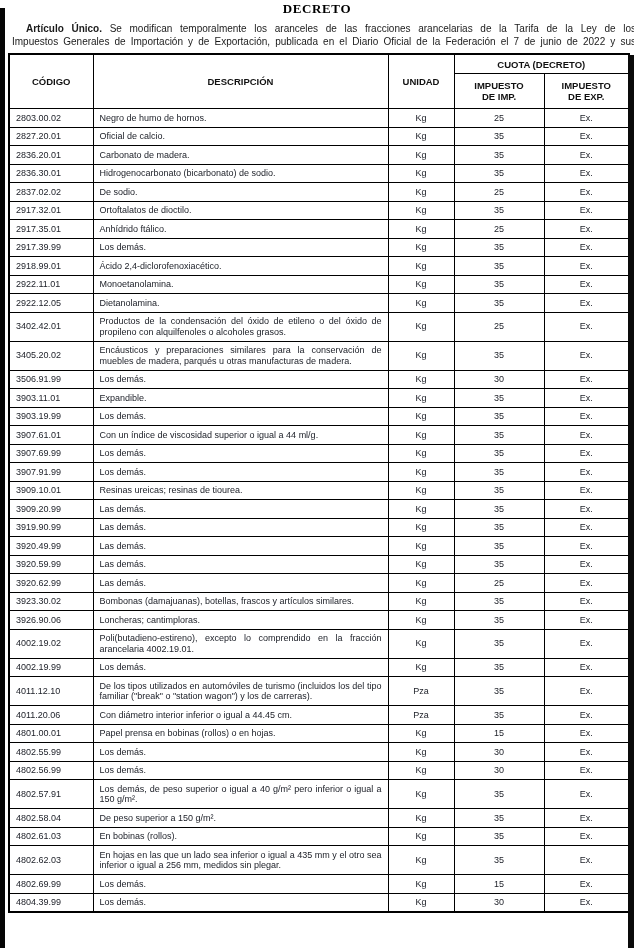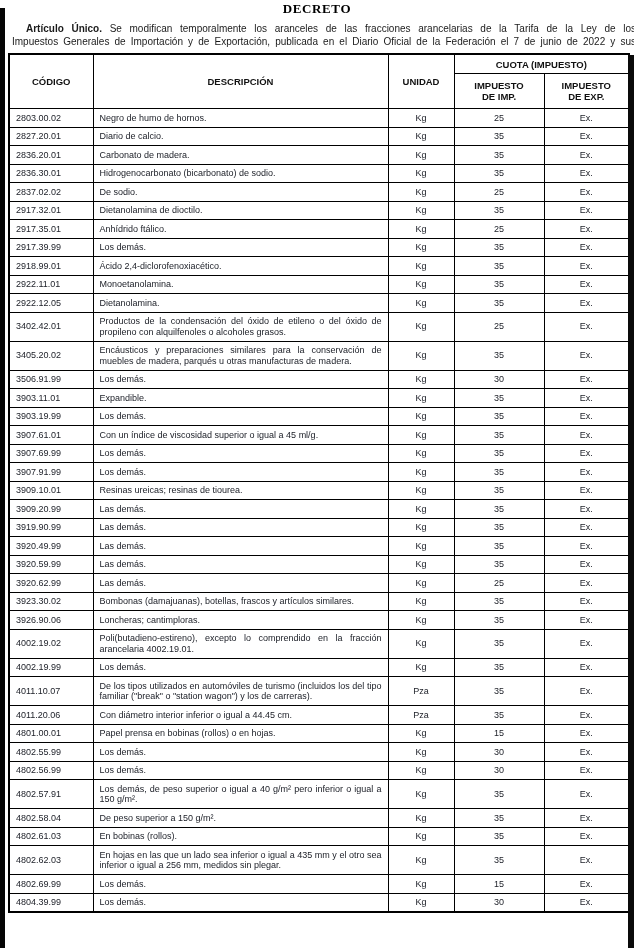--- a/index.html
+++ b/index.html
@@ -99,41 +99,41 @@
       <col style="width:295px">
       <col style="width:66px">
       <col style="width:90px">
       <col style="width:85px">
     </colgroup>
     <thead>
       <tr>
         <th rowspan="2">CÓDIGO</th>
         <th rowspan="2">DESCRIPCIÓN</th>
         <th rowspan="2">UNIDAD</th>
-        <th colspan="2" class="cuota-header">CUOTA (IMPUESTO)</th>
+        <th colspan="2" class="cuota-header">CUOTA (DECRETO)</th>
       </tr>
       <tr class="sub-header">
         <th>IMPUESTO
 DE IMP.</th>
         <th>IMPUESTO
 DE EXP.</th>
       </tr>
     </thead>
     <tbody id="rows">
   <tr>
     <td class="cell-code">2803.00.02</td>
     <td class="cell-desc">Negro de humo de hornos.</td>
     <td class="cell-unit">Kg</td>
     <td class="cell-imp">25</td>
     <td class="cell-exp">Ex.</td>
   </tr>
 
   <tr>
     <td class="cell-code">2827.20.01</td>
-    <td class="cell-desc">Diario de calcio.</td>
+    <td class="cell-desc">Oficial de calcio.</td>
     <td class="cell-unit">Kg</td>
     <td class="cell-imp">35</td>
     <td class="cell-exp">Ex.</td>
   </tr>
 
   <tr>
     <td class="cell-code">2836.20.01</td>
     <td class="cell-desc">Carbonato de madera.</td>
     <td class="cell-unit">Kg</td>
     <td class="cell-imp">35</td>
@@ -151,21 +151,21 @@
   <tr>
     <td class="cell-code">2837.02.02</td>
     <td class="cell-desc">De sodio.</td>
     <td class="cell-unit">Kg</td>
     <td class="cell-imp">25</td>
     <td class="cell-exp">Ex.</td>
   </tr>
 
   <tr>
     <td class="cell-code">2917.32.01</td>
-    <td class="cell-desc">Dietanolamina de dioctilo.</td>
+    <td class="cell-desc">Ortoftalatos de dioctilo.</td>
     <td class="cell-unit">Kg</td>
     <td class="cell-imp">35</td>
     <td class="cell-exp">Ex.</td>
   </tr>
 
   <tr>
     <td class="cell-code">2917.35.01</td>
     <td class="cell-desc">Anhídrido ftálico.</td>
     <td class="cell-unit">Kg</td>
     <td class="cell-imp">25</td>
@@ -239,21 +239,21 @@
   <tr>
     <td class="cell-code">3903.19.99</td>
     <td class="cell-desc">Los demás.</td>
     <td class="cell-unit">Kg</td>
     <td class="cell-imp">35</td>
     <td class="cell-exp">Ex.</td>
   </tr>
 
   <tr>
     <td class="cell-code">3907.61.01</td>
-    <td class="cell-desc">Con un índice de viscosidad superior o igual a 45 ml/g.</td>
+    <td class="cell-desc">Con un índice de viscosidad superior o igual a 44 ml/g.</td>
     <td class="cell-unit">Kg</td>
     <td class="cell-imp">35</td>
     <td class="cell-exp">Ex.</td>
   </tr>
 
   <tr>
     <td class="cell-code">3907.69.99</td>
     <td class="cell-desc">Los demás.</td>
     <td class="cell-unit">Kg</td>
     <td class="cell-imp">35</td>
@@ -342,21 +342,21 @@
 
   <tr>
     <td class="cell-code">4002.19.99</td>
     <td class="cell-desc">Los demás.</td>
     <td class="cell-unit">Kg</td>
     <td class="cell-imp">35</td>
     <td class="cell-exp">Ex.</td>
   </tr>
 
   <tr>
-    <td class="cell-code">4011.10.07</td>
+    <td class="cell-code">4011.12.10</td>
     <td class="cell-desc">De los tipos utilizados en automóviles de turismo (incluidos los del tipo familiar ("break" o "station wagon") y los de carreras).</td>
     <td class="cell-unit">Pza</td>
     <td class="cell-imp">35</td>
     <td class="cell-exp">Ex.</td>
   </tr>
 
   <tr>
     <td class="cell-code">4011.20.06</td>
     <td class="cell-desc">Con diámetro interior inferior o igual a 44.45 cm.</td>
     <td class="cell-unit">Pza</td>

